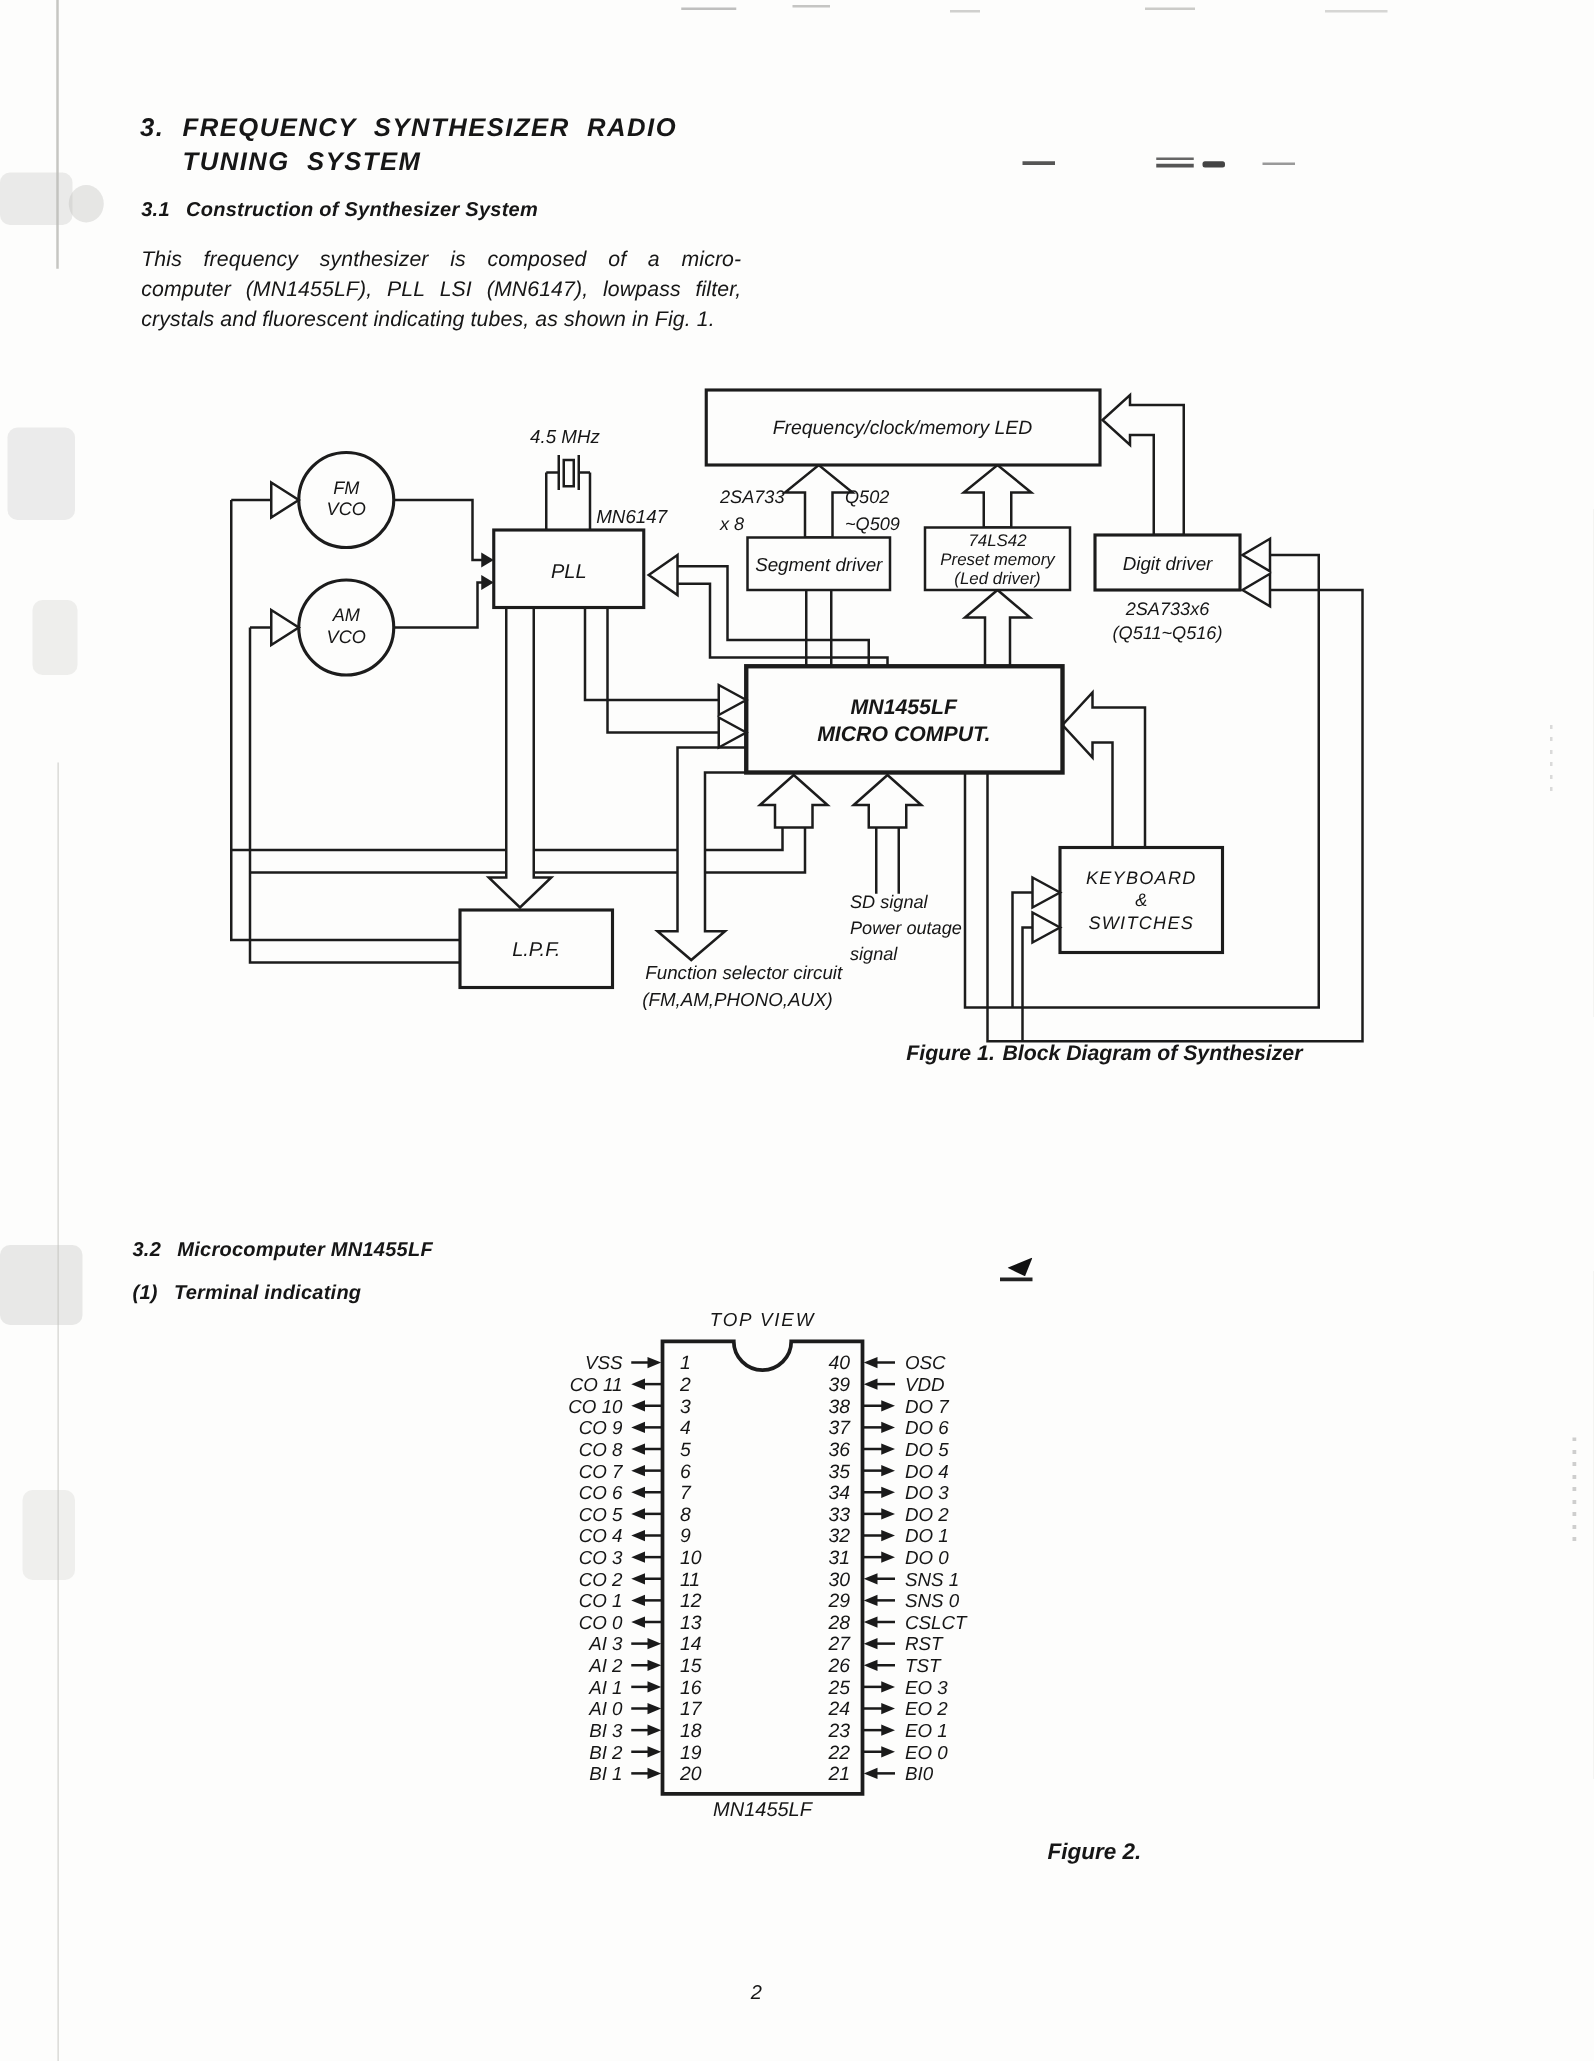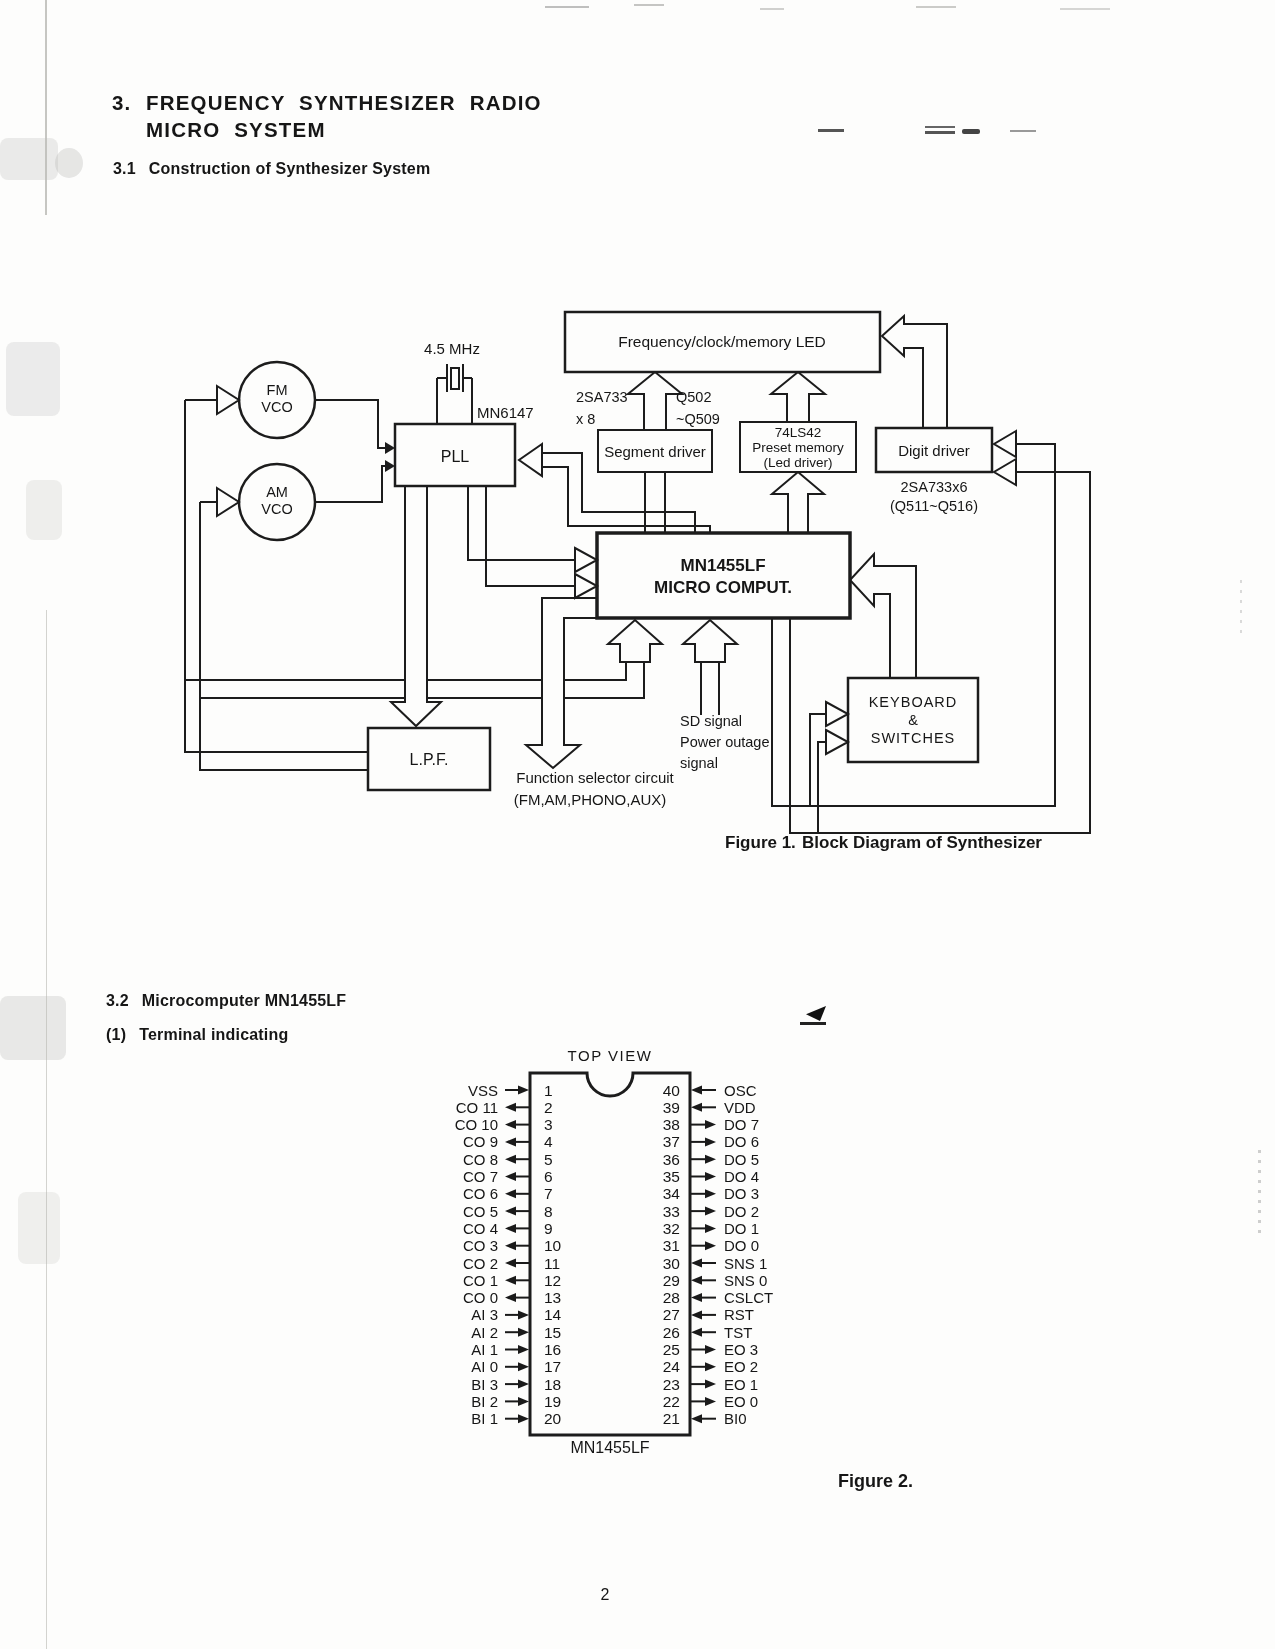--- a/index.html
+++ b/index.html
@@ -1,17 +1,17 @@
 <!DOCTYPE html>
 <html><head>
 <meta charset="utf-8">
 <style>
   html,body{margin:0;padding:0;background:#e8e8e4;}
   .pg{position:relative;width:1275px;height:1649px;background:#fdfdfc;
-      font-family:"Liberation Sans",sans-serif;color:#161616;overflow:hidden;}
+      font-family:"Liberation Sans",sans-serif;color:#161616;overflow:hidden;font-style:italic;}
   .abs{position:absolute;}
   .h1{font-weight:bold;font-size:20.5px;letter-spacing:1.2px;word-spacing:7px;line-height:27px;}
   .h1 .num{display:inline-block;width:34px;}
   .h1 .ind{padding-left:34px;display:block;}
   .h2{font-weight:bold;font-size:16px;letter-spacing:.2px;}
   .h2 .num{margin-right:13px;}
   .para{font-size:17px;line-height:23.8px;width:480px;letter-spacing:.1px;}
   .just{text-align:justify;text-align-last:justify;}
   .pageno{font-size:16px;text-align:center;width:1210px;}
   svg{position:absolute;}
@@ -44,25 +44,30 @@
   <div class="abs" style="left:925px;top:131px;width:30px;height:2.5px;background:#555;"></div>
   <div class="abs" style="left:962px;top:129px;width:18px;height:5px;background:#444;border-radius:2px;"></div>
   <div class="abs" style="left:1010px;top:130px;width:26px;height:1.5px;background:#999;"></div>
   <div class="abs" style="left:806px;top:1006px;width:20px;height:15px;background:#111;clip-path:polygon(0 55%,100% 0,70% 100%);"></div>
   <div class="abs" style="left:800px;top:1022px;width:26px;height:2.5px;background:#222;"></div>
   <div class="abs dotcol" style="left:1258px;top:1150px;width:3px;height:90px;opacity:.4;"></div>
   <div class="abs dotcol" style="left:1240px;top:580px;width:2px;height:60px;opacity:.3;"></div>
 
   <div class="abs h1" style="left:112px;top:89px;">
     <span><span class="num">3.</span><span>FREQUENCY SYNTHESIZER RADIO</span></span>
-    <span class="ind">MICRO SYSTEM</span>
+    <span class="ind">TUNING SYSTEM</span>
   </div>
 
   <div class="abs h2" style="left:113px;top:160px;">
     <span class="num">3.1</span><span>Construction of Synthesizer System</span>
+  </div>
+  <div class="abs para" style="left:113px;top:196px;">
+    <div class="just">This frequency synthesizer is composed of a micro-</div>
+    <div class="just">computer (MN1455LF), PLL LSI (MN6147), lowpass filter,</div>
+    <div>crystals and fluorescent indicating tubes, as shown in Fig. 1.</div>
   </div>
 
   <svg style="left:150px;top:290px;" width="1000" height="580" viewBox="0 0 1000 580">
 
     <path fill="none" stroke="#1c1c1c" stroke-width="2" d="
       M35,110 H67 M35,110 V462 H218
       M50,212 H67 M50,212 V480 H218
       M165,110 H228 V158 H243
       M165,212 H232 V176 H243
       M287,88 V134 M322,88 V134 M287,88 H297 M313,88 H322

